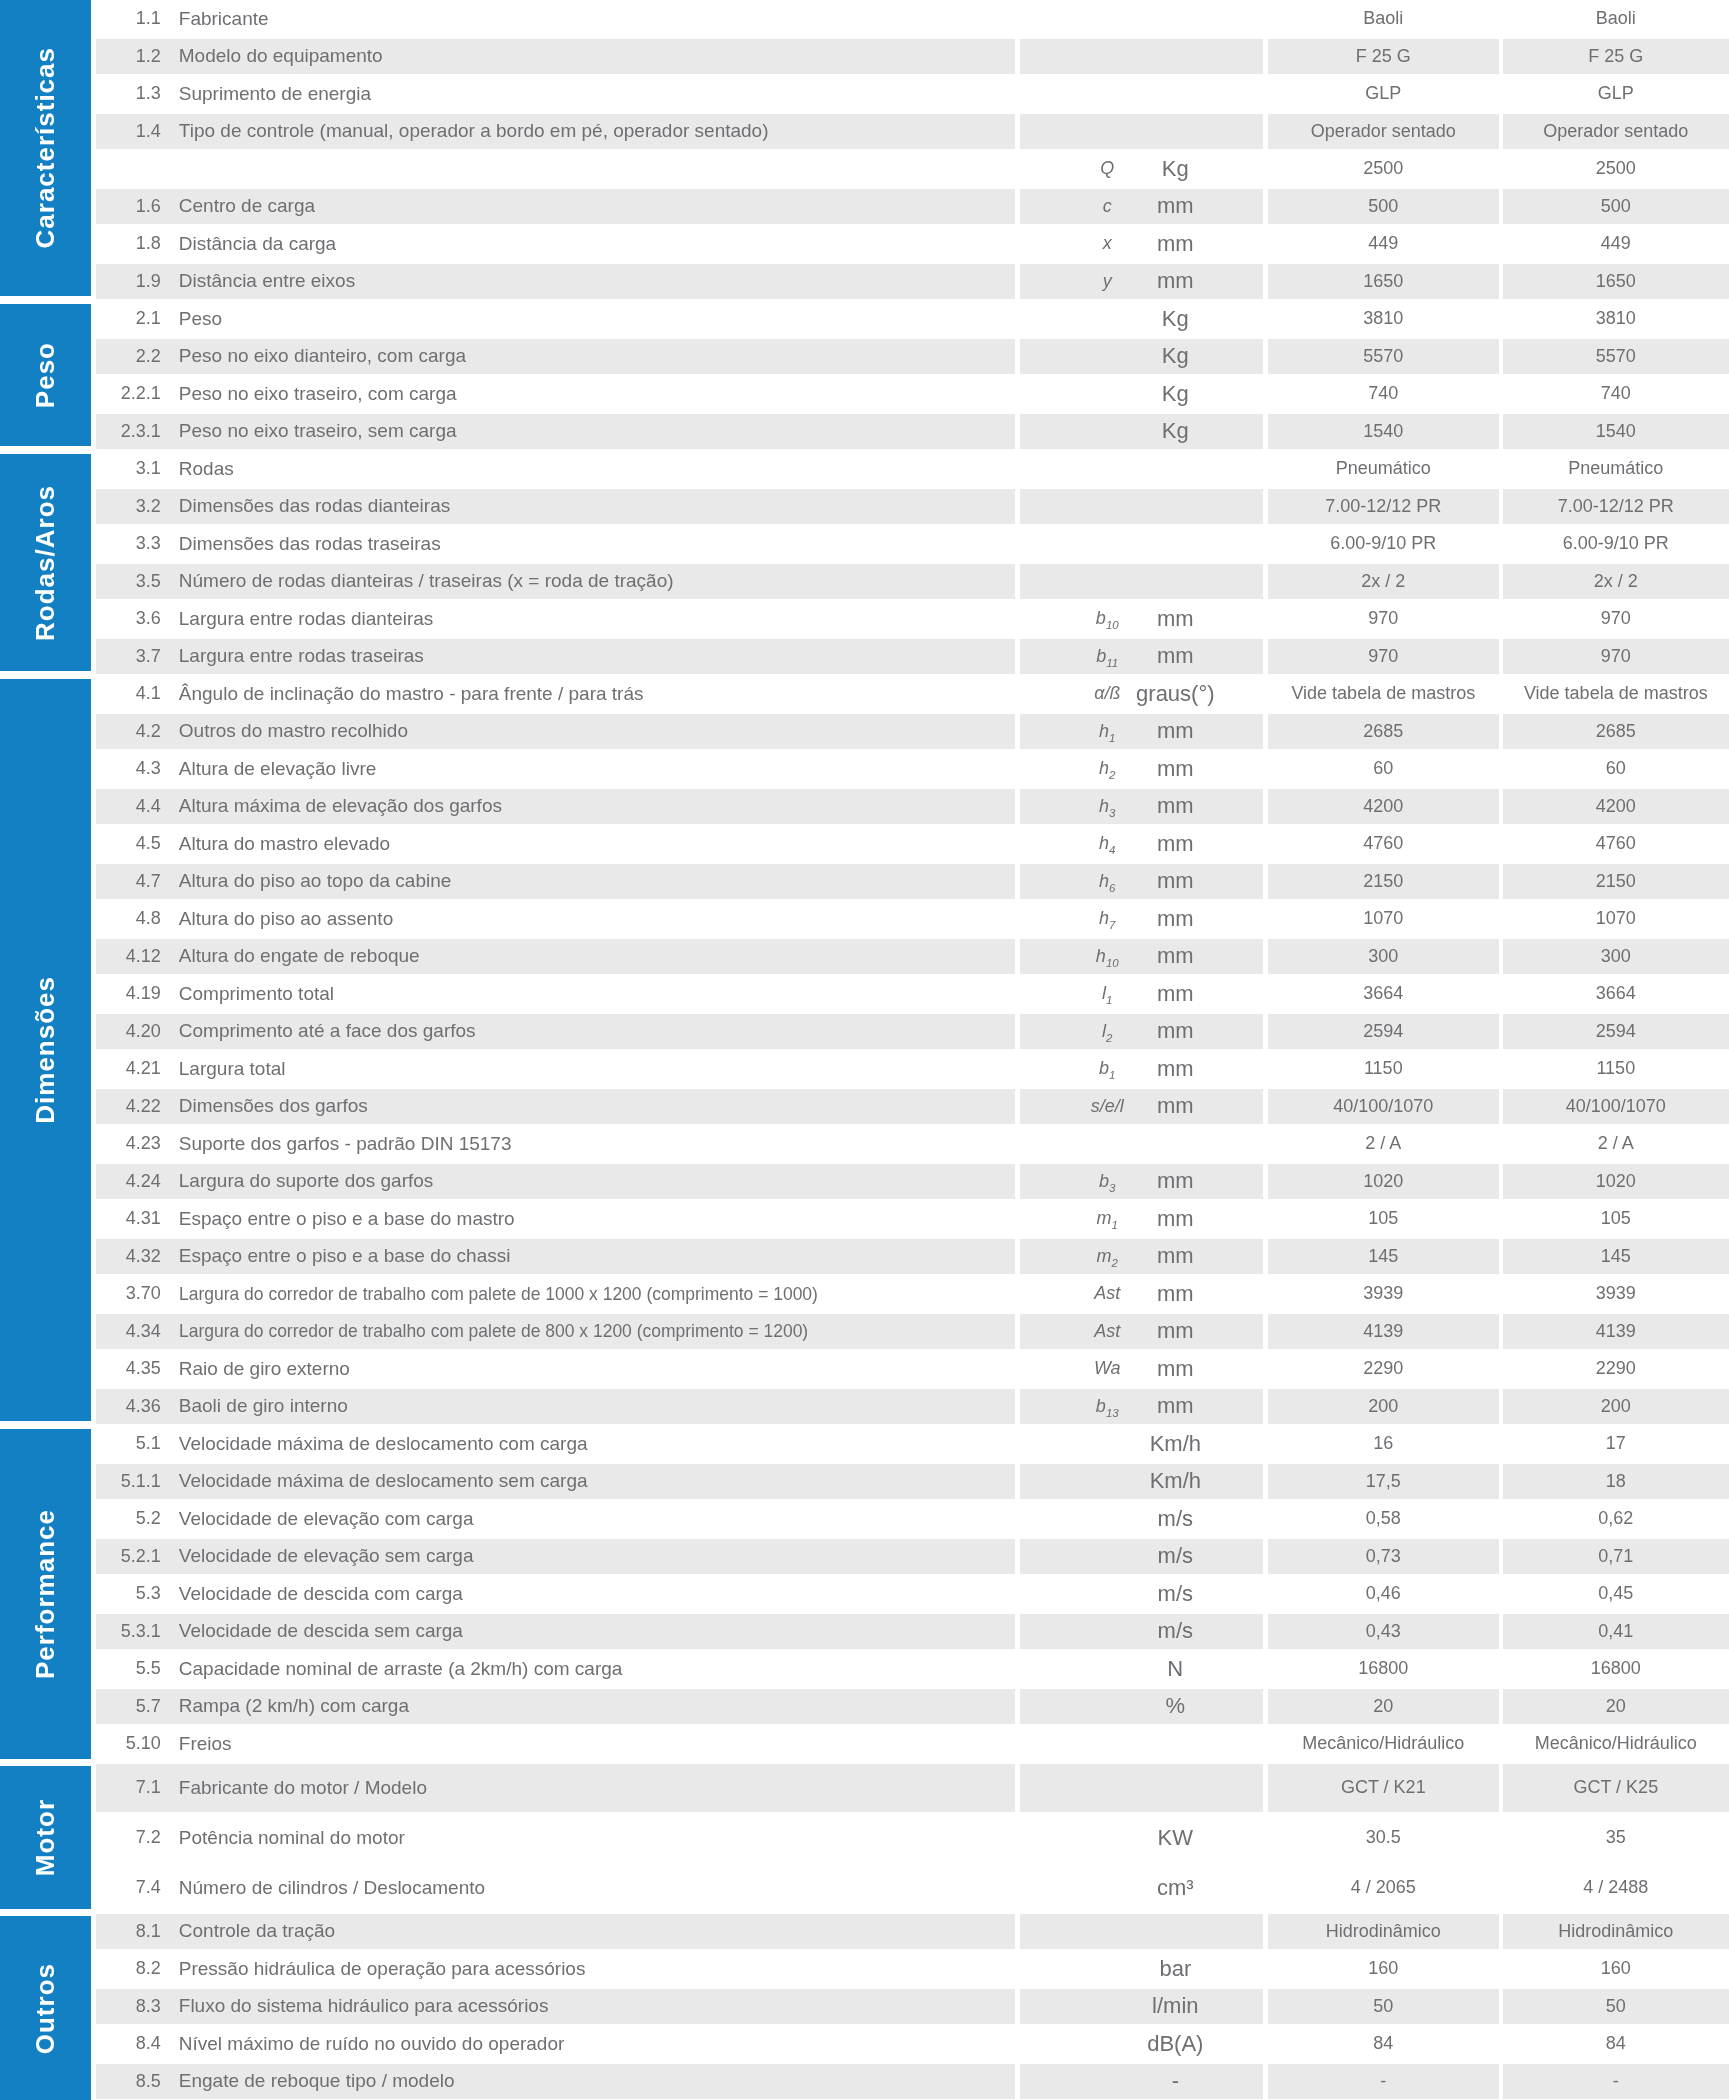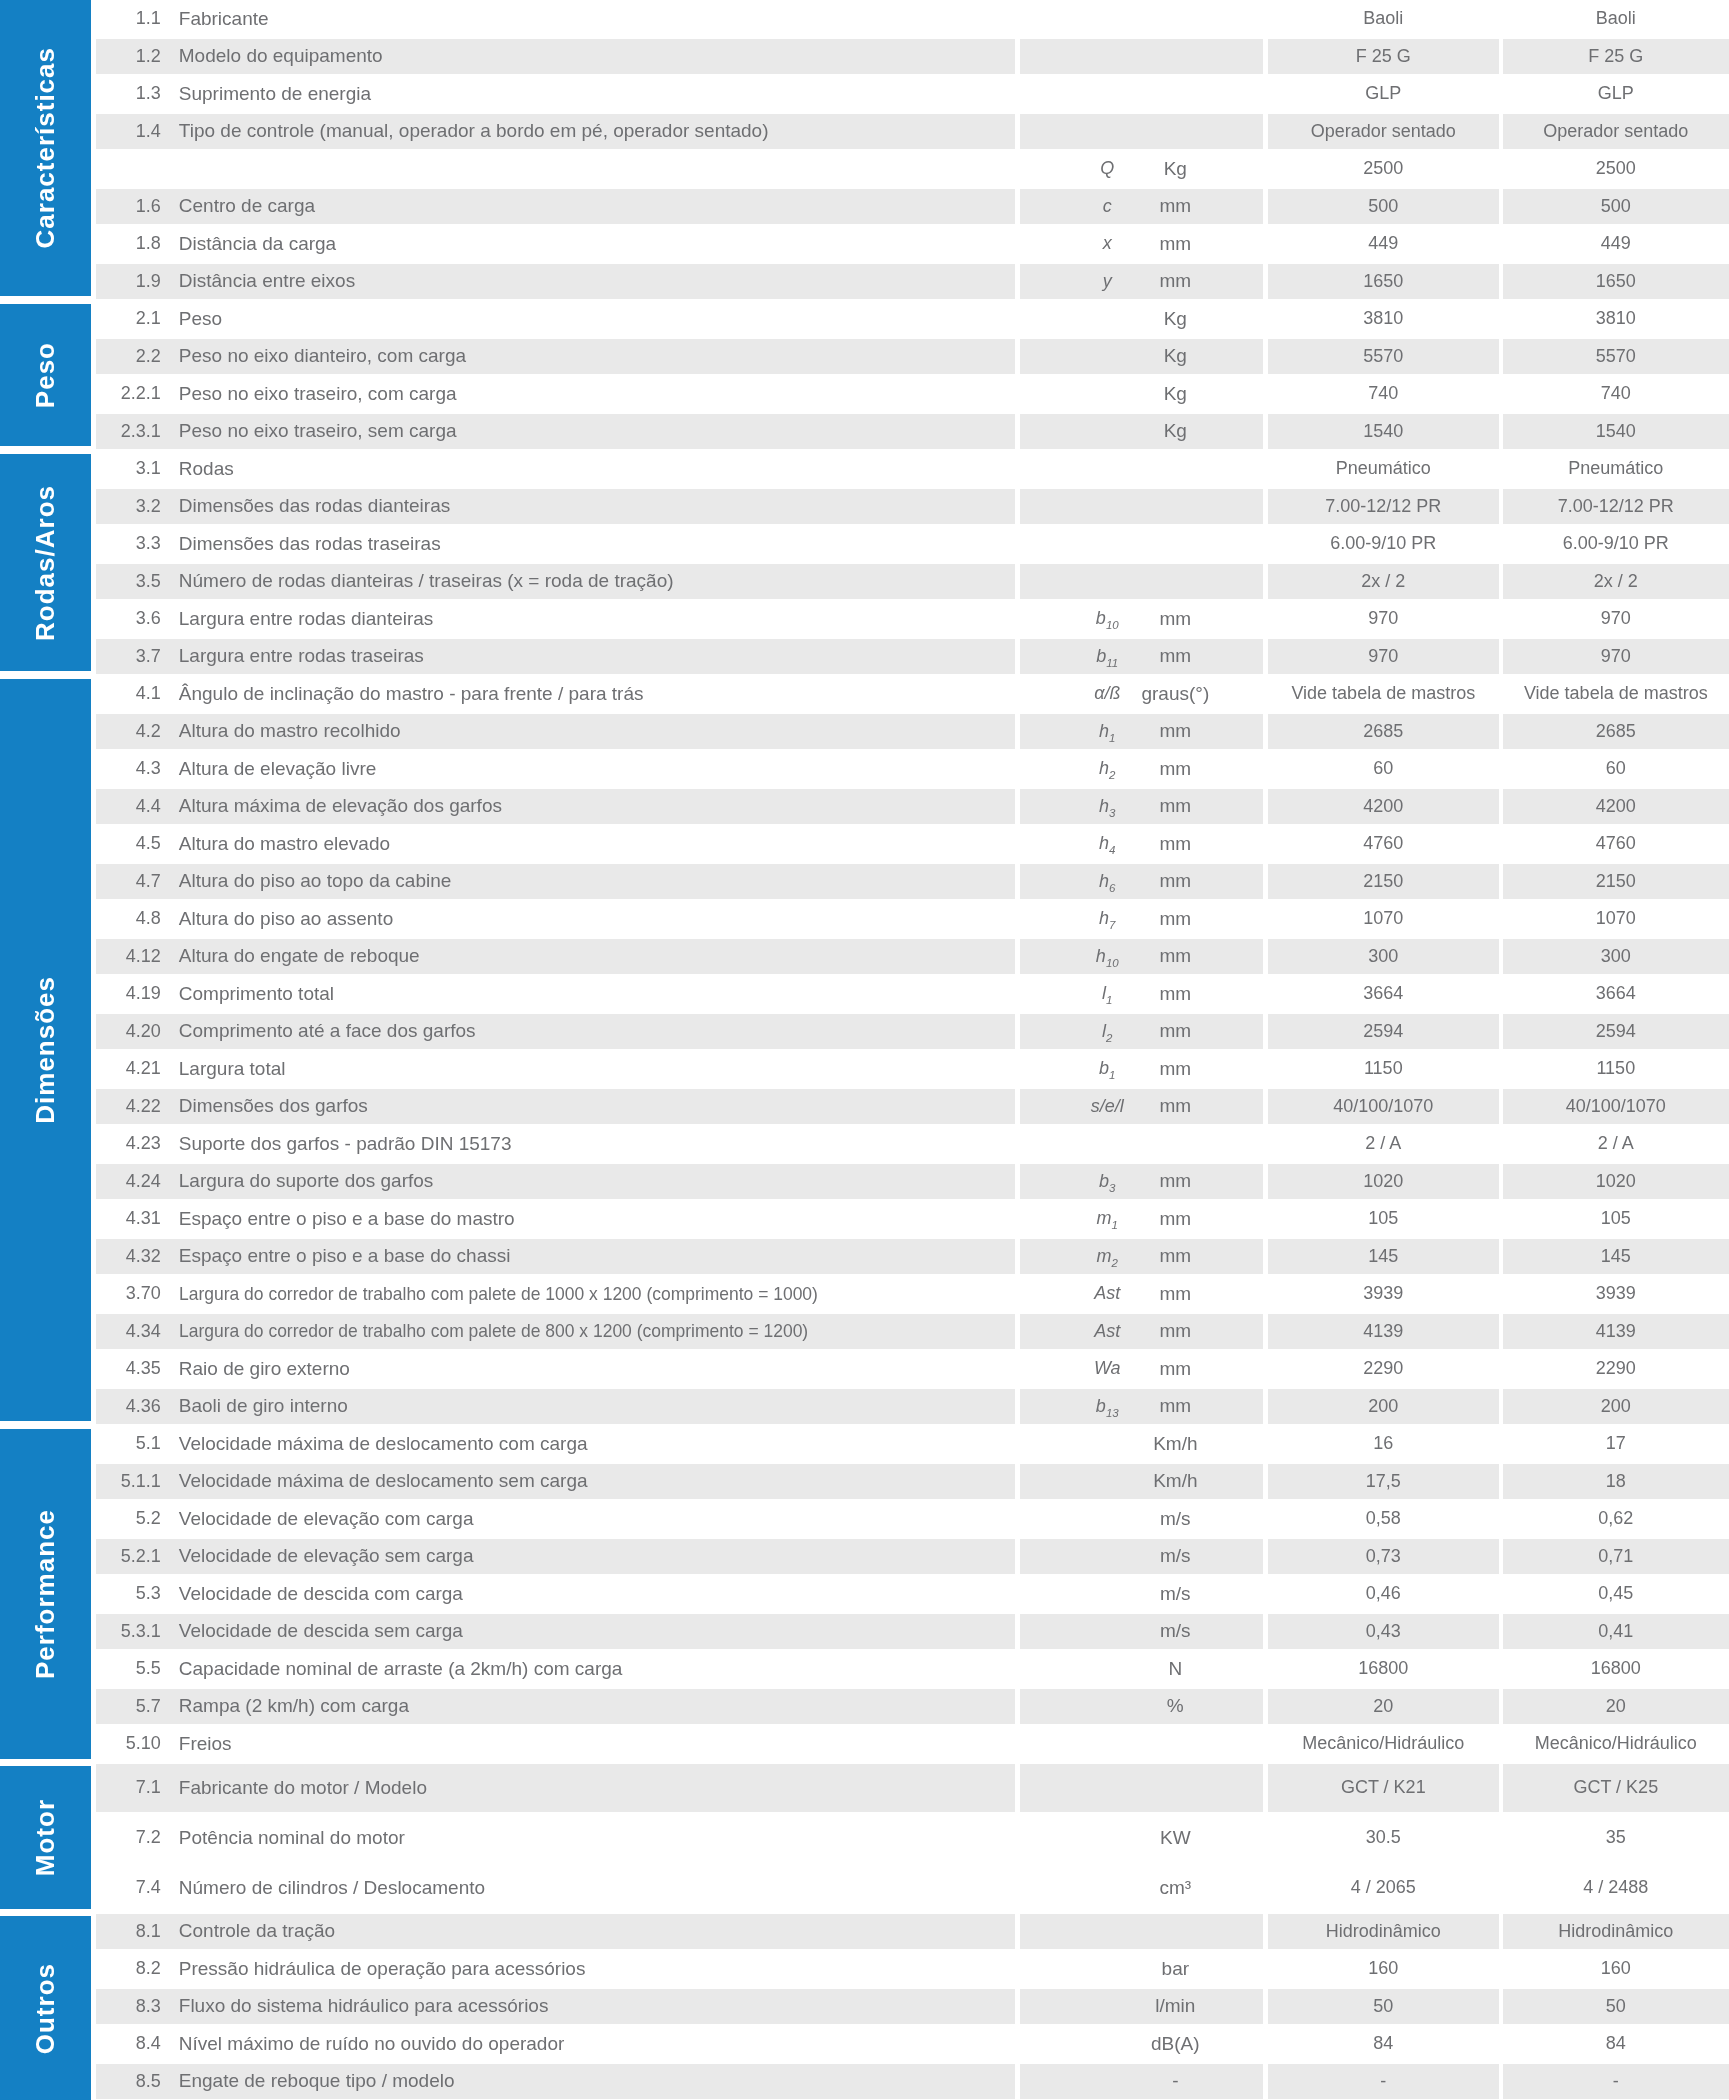--- a/index.html
+++ b/index.html
@@ -41,21 +41,21 @@
   .num  { width:65px; flex:none; text-align:right; font-size:18px; }
   .desc { margin-left:18px; font-size:19px; white-space:nowrap; overflow:visible; }
   .desc.condensed { display:inline-block; transform:scaleX(0.92); transform-origin:left center; }
   .sym {
     position:absolute; left:36%; transform:translateX(-50%);
     font-style:italic; font-size:18px; white-space:nowrap;
   }
   .sym sub { font-size:11.5px; font-style:italic; line-height:0; }
   .unit {
     position:absolute; left:64%; transform:translateX(-50%);
-    font-size:19px; white-space:nowrap;
+    font-size:22px; white-space:nowrap;
   }
   .val { font-size:18px; white-space:nowrap; }
 </style>
 </head>
 <body>
 
 <div class="page" style="--accent: #1480c4; --altbg: #e9e9e9; color: rgb(110, 111, 114);">
 
   <section class="section" style="flex: 8 1 0px;">
     <div class="section-label">
@@ -398,21 +398,21 @@
       <span class="val">Vide tabela de mastros</span>
     </div>
     <div class="cell c-v2">
       <span class="val">Vide tabela de mastros</span>
     </div>
   </div>
 
   <div class="row alt">
     <div class="cell c-desc">
       <span class="num">4.2</span>
-      <span class="desc">Altura do mastro recolhido</span>
+      <span class="desc">Outros do mastro recolhido</span>
     </div>
     <div class="cell c-sym">
       <span class="sym"><span class="sym-main">h</span><sub class="sym-sub">1</sub></span>
       <span class="unit">mm</span>
     </div>
     <div class="cell c-v1">
       <span class="val">2685</span>
     </div>
     <div class="cell c-v2">
       <span class="val">2685</span>

